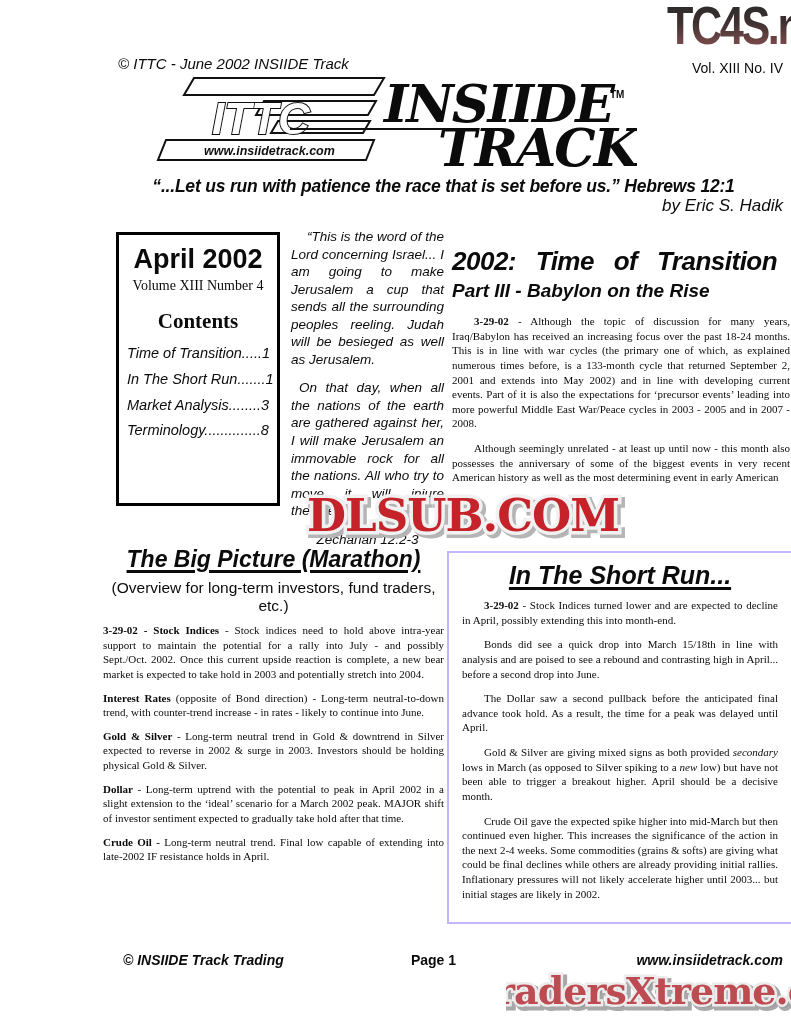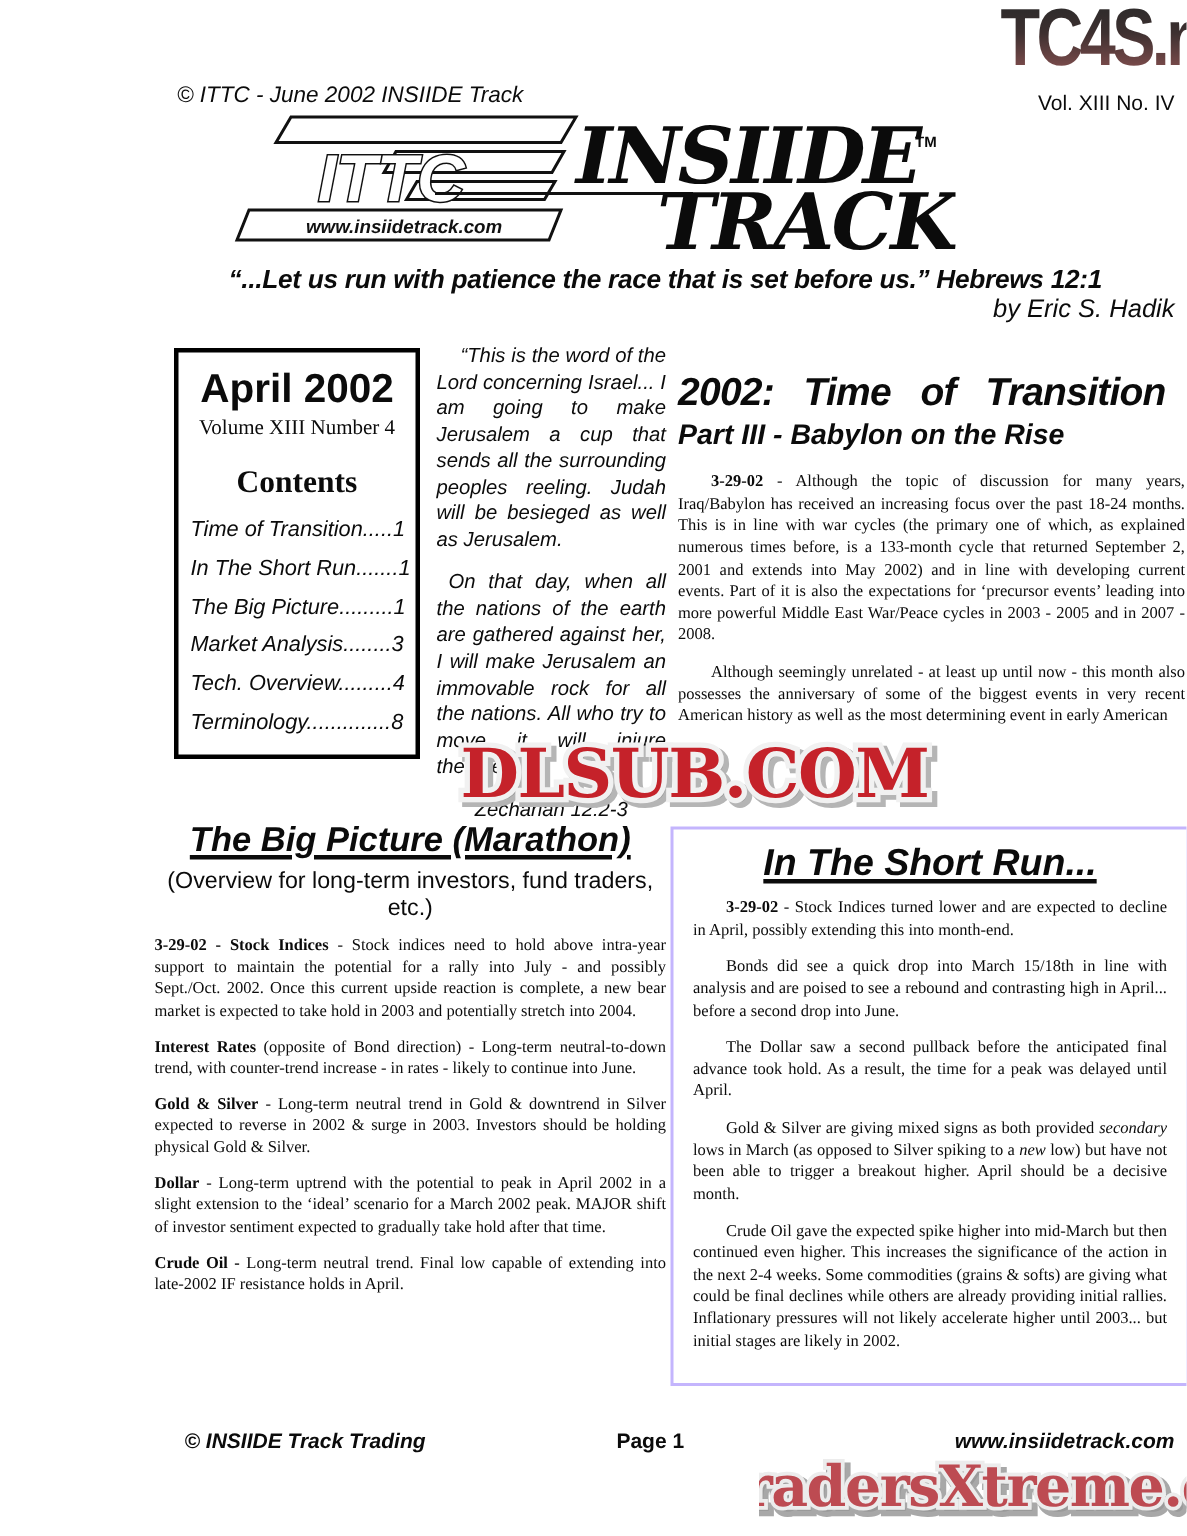--- a/index.html
+++ b/index.html
@@ -97,23 +97,21 @@
   <div class="verse">“...Let us run with patience the race that is set before us.”   Hebrews 12:1</div>
   <div class="byline">by Eric S. Hadik</div>
 
   <div class="contents-box">
     <div class="cb-month">April 2002</div>
     <div class="cb-volume">Volume XIII  Number 4</div>
     <div class="cb-title">Contents</div>
     <div class="cb-items">
       <div>Time of Transition.....1</div>
       <div>In The Short Run.......1</div>
-      <div>The Big Picture.........1</div>
       <div>Market Analysis........3</div>
-      <div>Tech. Overview.........4</div>
       <div>Terminology..............8</div>
     </div>
   </div>
 
   <div class="scripture">
     <p class="p1">“This is the word of the Lord concerning Israel...  I am going to make Jerusalem a cup that sends all the surrounding peoples reeling.  Judah will be besieged as well as Jerusalem.</p>
     <p class="p2">On that day, when all the nations of the earth are gathered against her, I will make Jerusalem an immovable rock for all the nations.  All who try to move it will injure themselves.</p>
     <p class="attr">Zechariah 12:2-3</p>
   </div>
 

